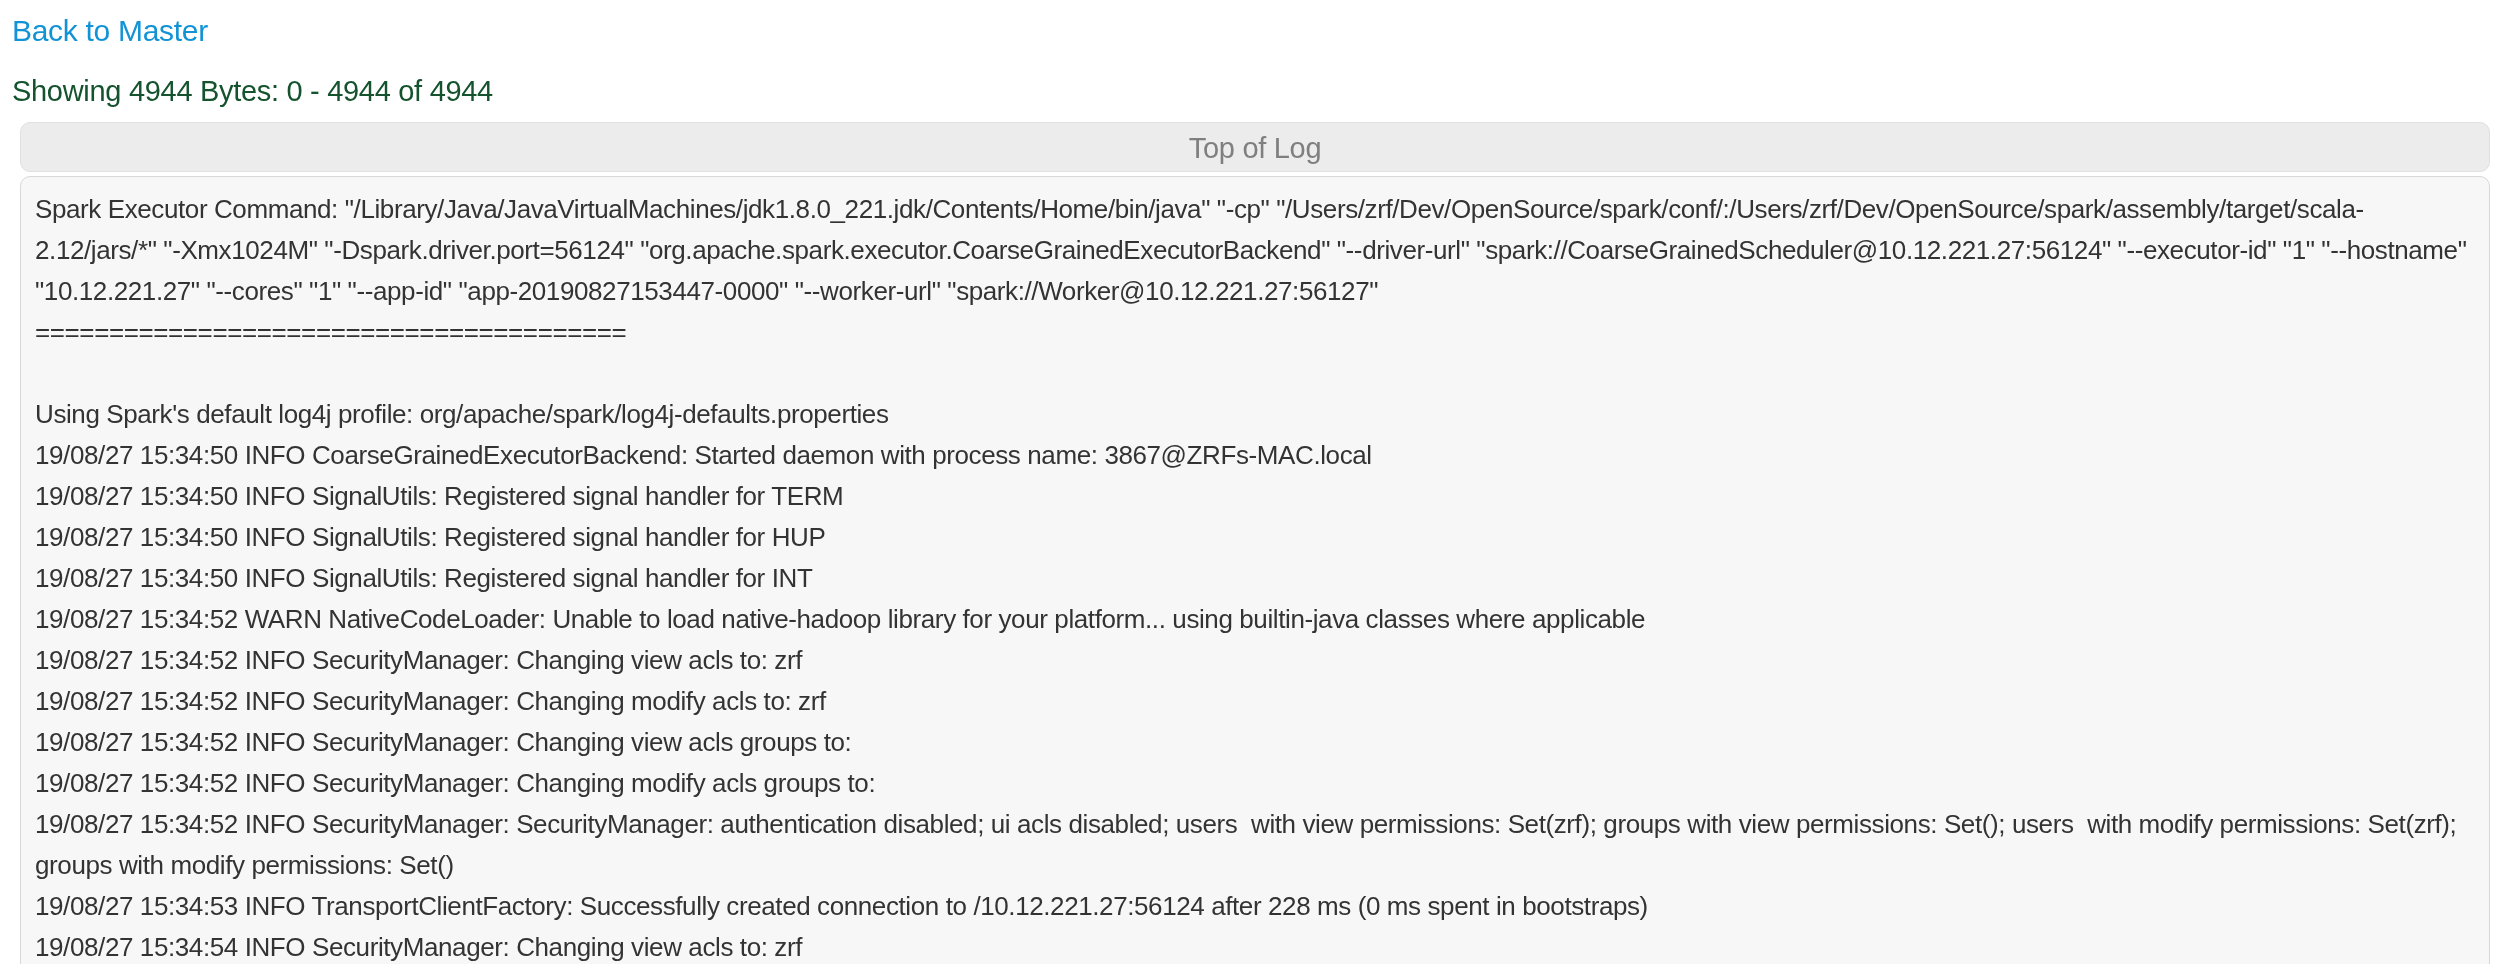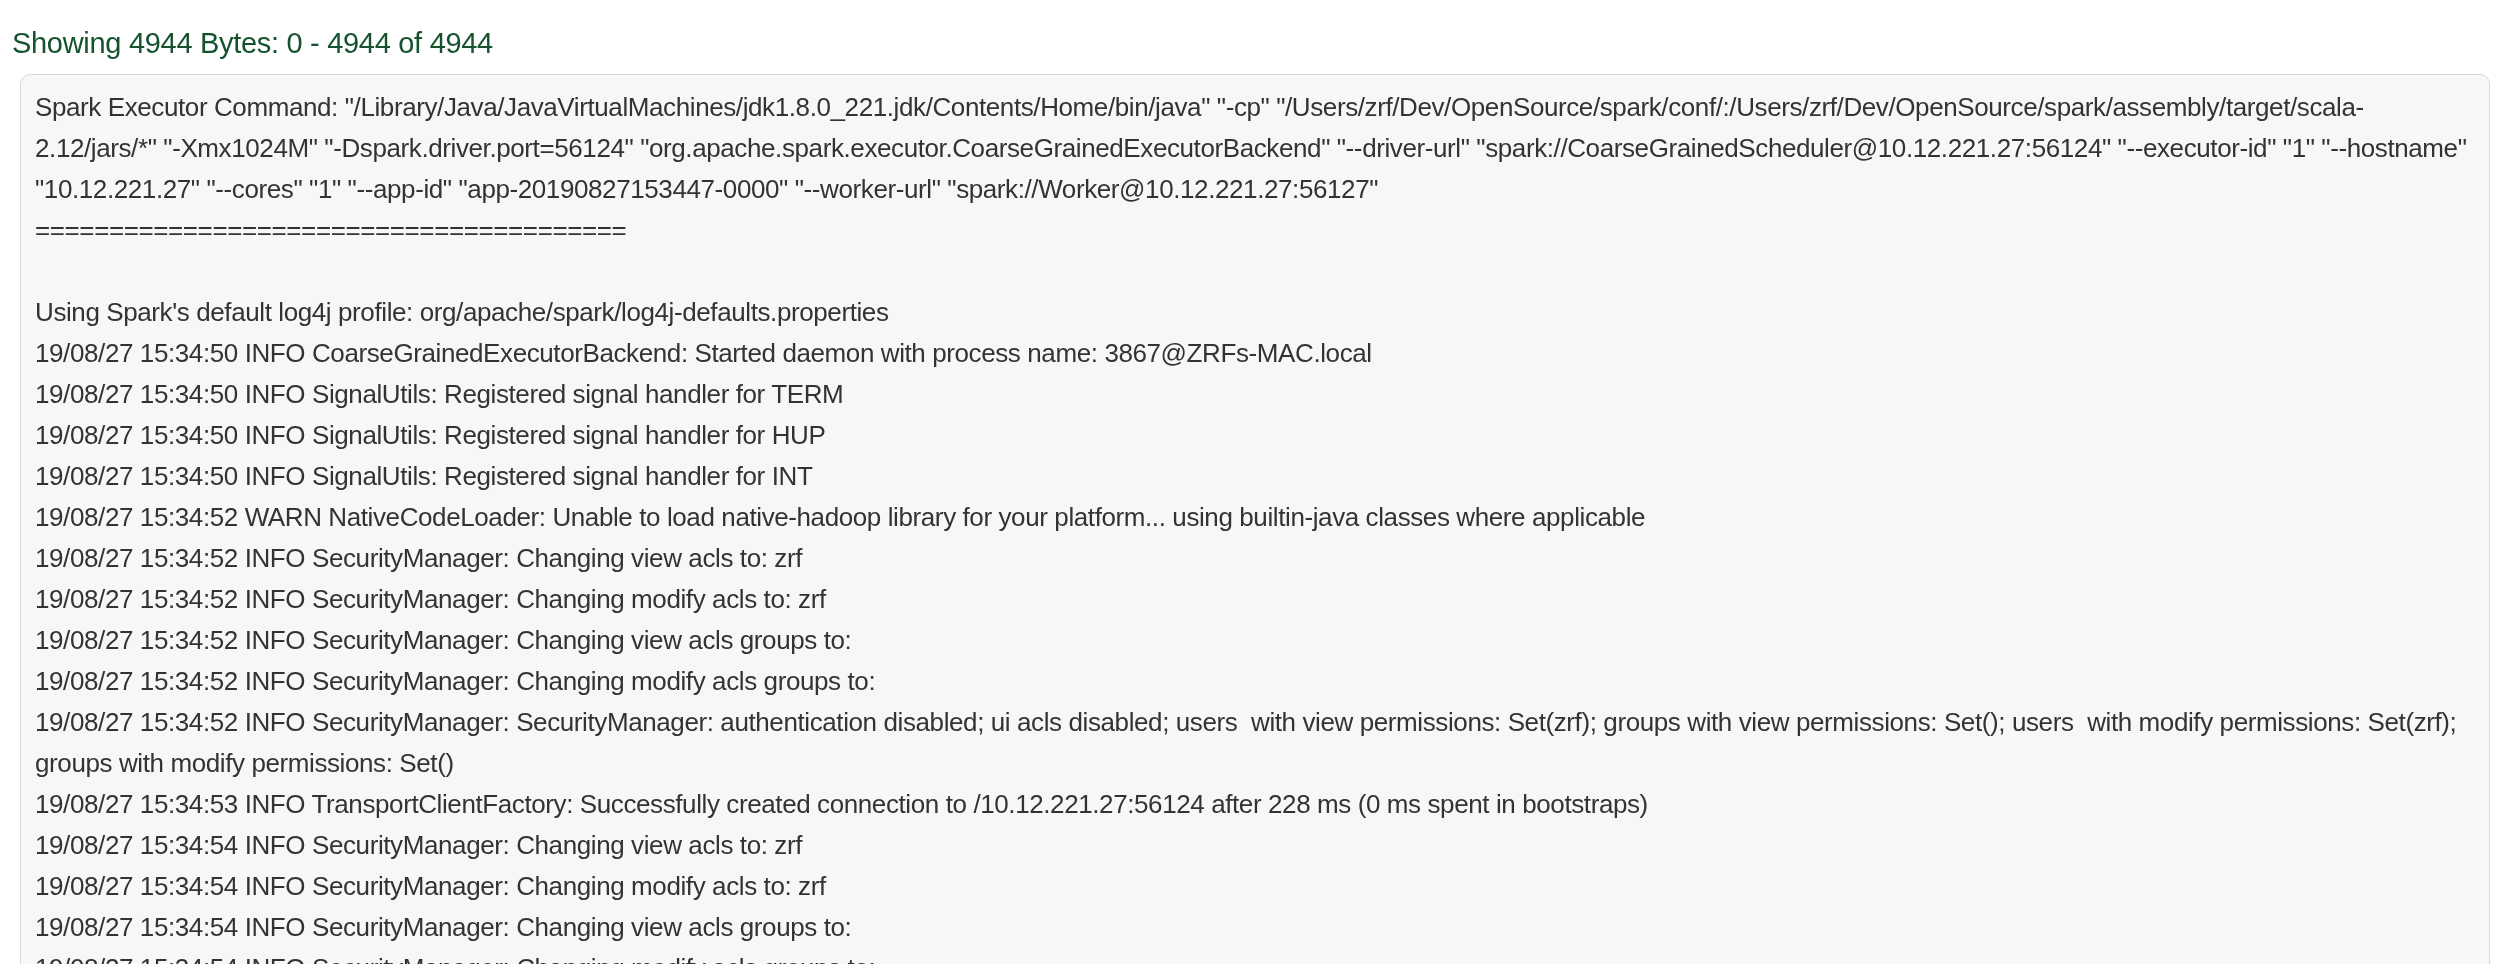--- a/index.html
+++ b/index.html
@@ -58,25 +58,31 @@
     white-space: pre-wrap;
     overflow-wrap: break-word;
     overflow: hidden;
   }
 </style>
 </head>
 <body>
 
 <div>
 
+  <div class="topbar">
+    <a href="#" class="back-link">Back to Master</a>
+  </div>
 
   <div class="byte-info">Showing 4944 Bytes: 0 - 4944 of 4944</div>
 
   <div class="box-wrap">
 
+    <div class="log-header">
+      <span>Top of Log</span>
+    </div>
 
     <pre class="log-content">Spark Executor Command: "/Library/Java/JavaVirtualMachines/jdk1.8.0_221.jdk/Contents/Home/bin/java" "-cp" "/Users/zrf/Dev/OpenSource/spark/conf/:/Users/zrf/Dev/OpenSource/spark/assembly/target/scala-2.12/jars/*" "-Xmx1024M" "-Dspark.driver.port=56124" "org.apache.spark.executor.CoarseGrainedExecutorBackend" "--driver-url" "spark://CoarseGrainedScheduler@10.12.221.27:56124" "--executor-id" "1" "--hostname" "10.12.221.27" "--cores" "1" "--app-id" "app-20190827153447-0000" "--worker-url" "spark://Worker@10.12.221.27:56127"
 ========================================
 
 Using Spark's default log4j profile: org/apache/spark/log4j-defaults.properties
 19/08/27 15:34:50 INFO CoarseGrainedExecutorBackend: Started daemon with process name: 3867@ZRFs-MAC.local
 19/08/27 15:34:50 INFO SignalUtils: Registered signal handler for TERM
 19/08/27 15:34:50 INFO SignalUtils: Registered signal handler for HUP
 19/08/27 15:34:50 INFO SignalUtils: Registered signal handler for INT
 19/08/27 15:34:52 WARN NativeCodeLoader: Unable to load native-hadoop library for your platform... using builtin-java classes where applicable

